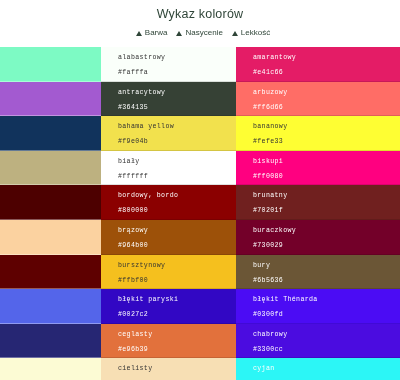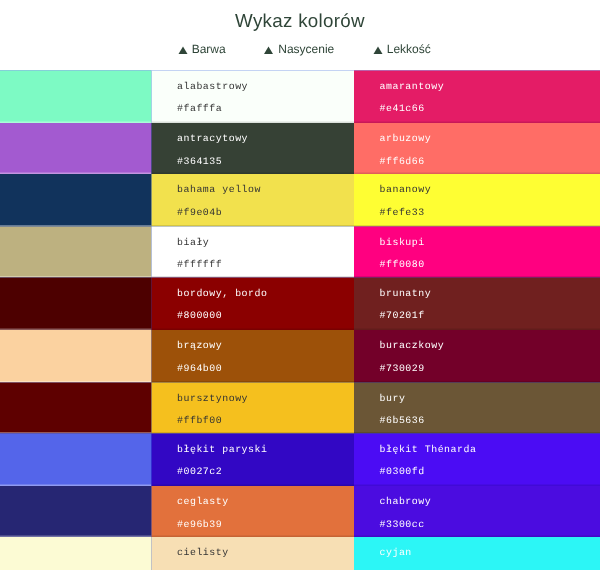--- a/index.html
+++ b/index.html
@@ -11,21 +11,21 @@
     height: 380px;
     overflow: hidden;
     background: #ffffff;
     font-family: "Liberation Sans", sans-serif;
   }
   #app {
     width: 400px;
     height: 380px;
     position: relative;
     overflow: hidden;
-    background: #1d4ed8;
+    background: #000000;
   }
 
   
   .header {
     height: 47px;
     background: #ffffff;
     box-sizing: border-box;
     padding-top: 4px;
   }
   .page-title {
@@ -36,21 +36,21 @@
     letter-spacing: .2px;
     margin: 0;
     padding: 3px 0 0 0;
     font-weight: 400;
     line-height: 14px;
   }
   .sort-bar {
     display: flex;
     justify-content: center;
     align-items: center;
-    gap: 26px;
+    gap: 9px;
     margin-top: 7px;
     padding-left: 6px;
   }
   .sort-btn {
     display: inline-flex;
     align-items: center;
     gap: 3px;
     font-size: 8px;
     color: #2f4538;
     font-family: "Liberation Sans", sans-serif;

